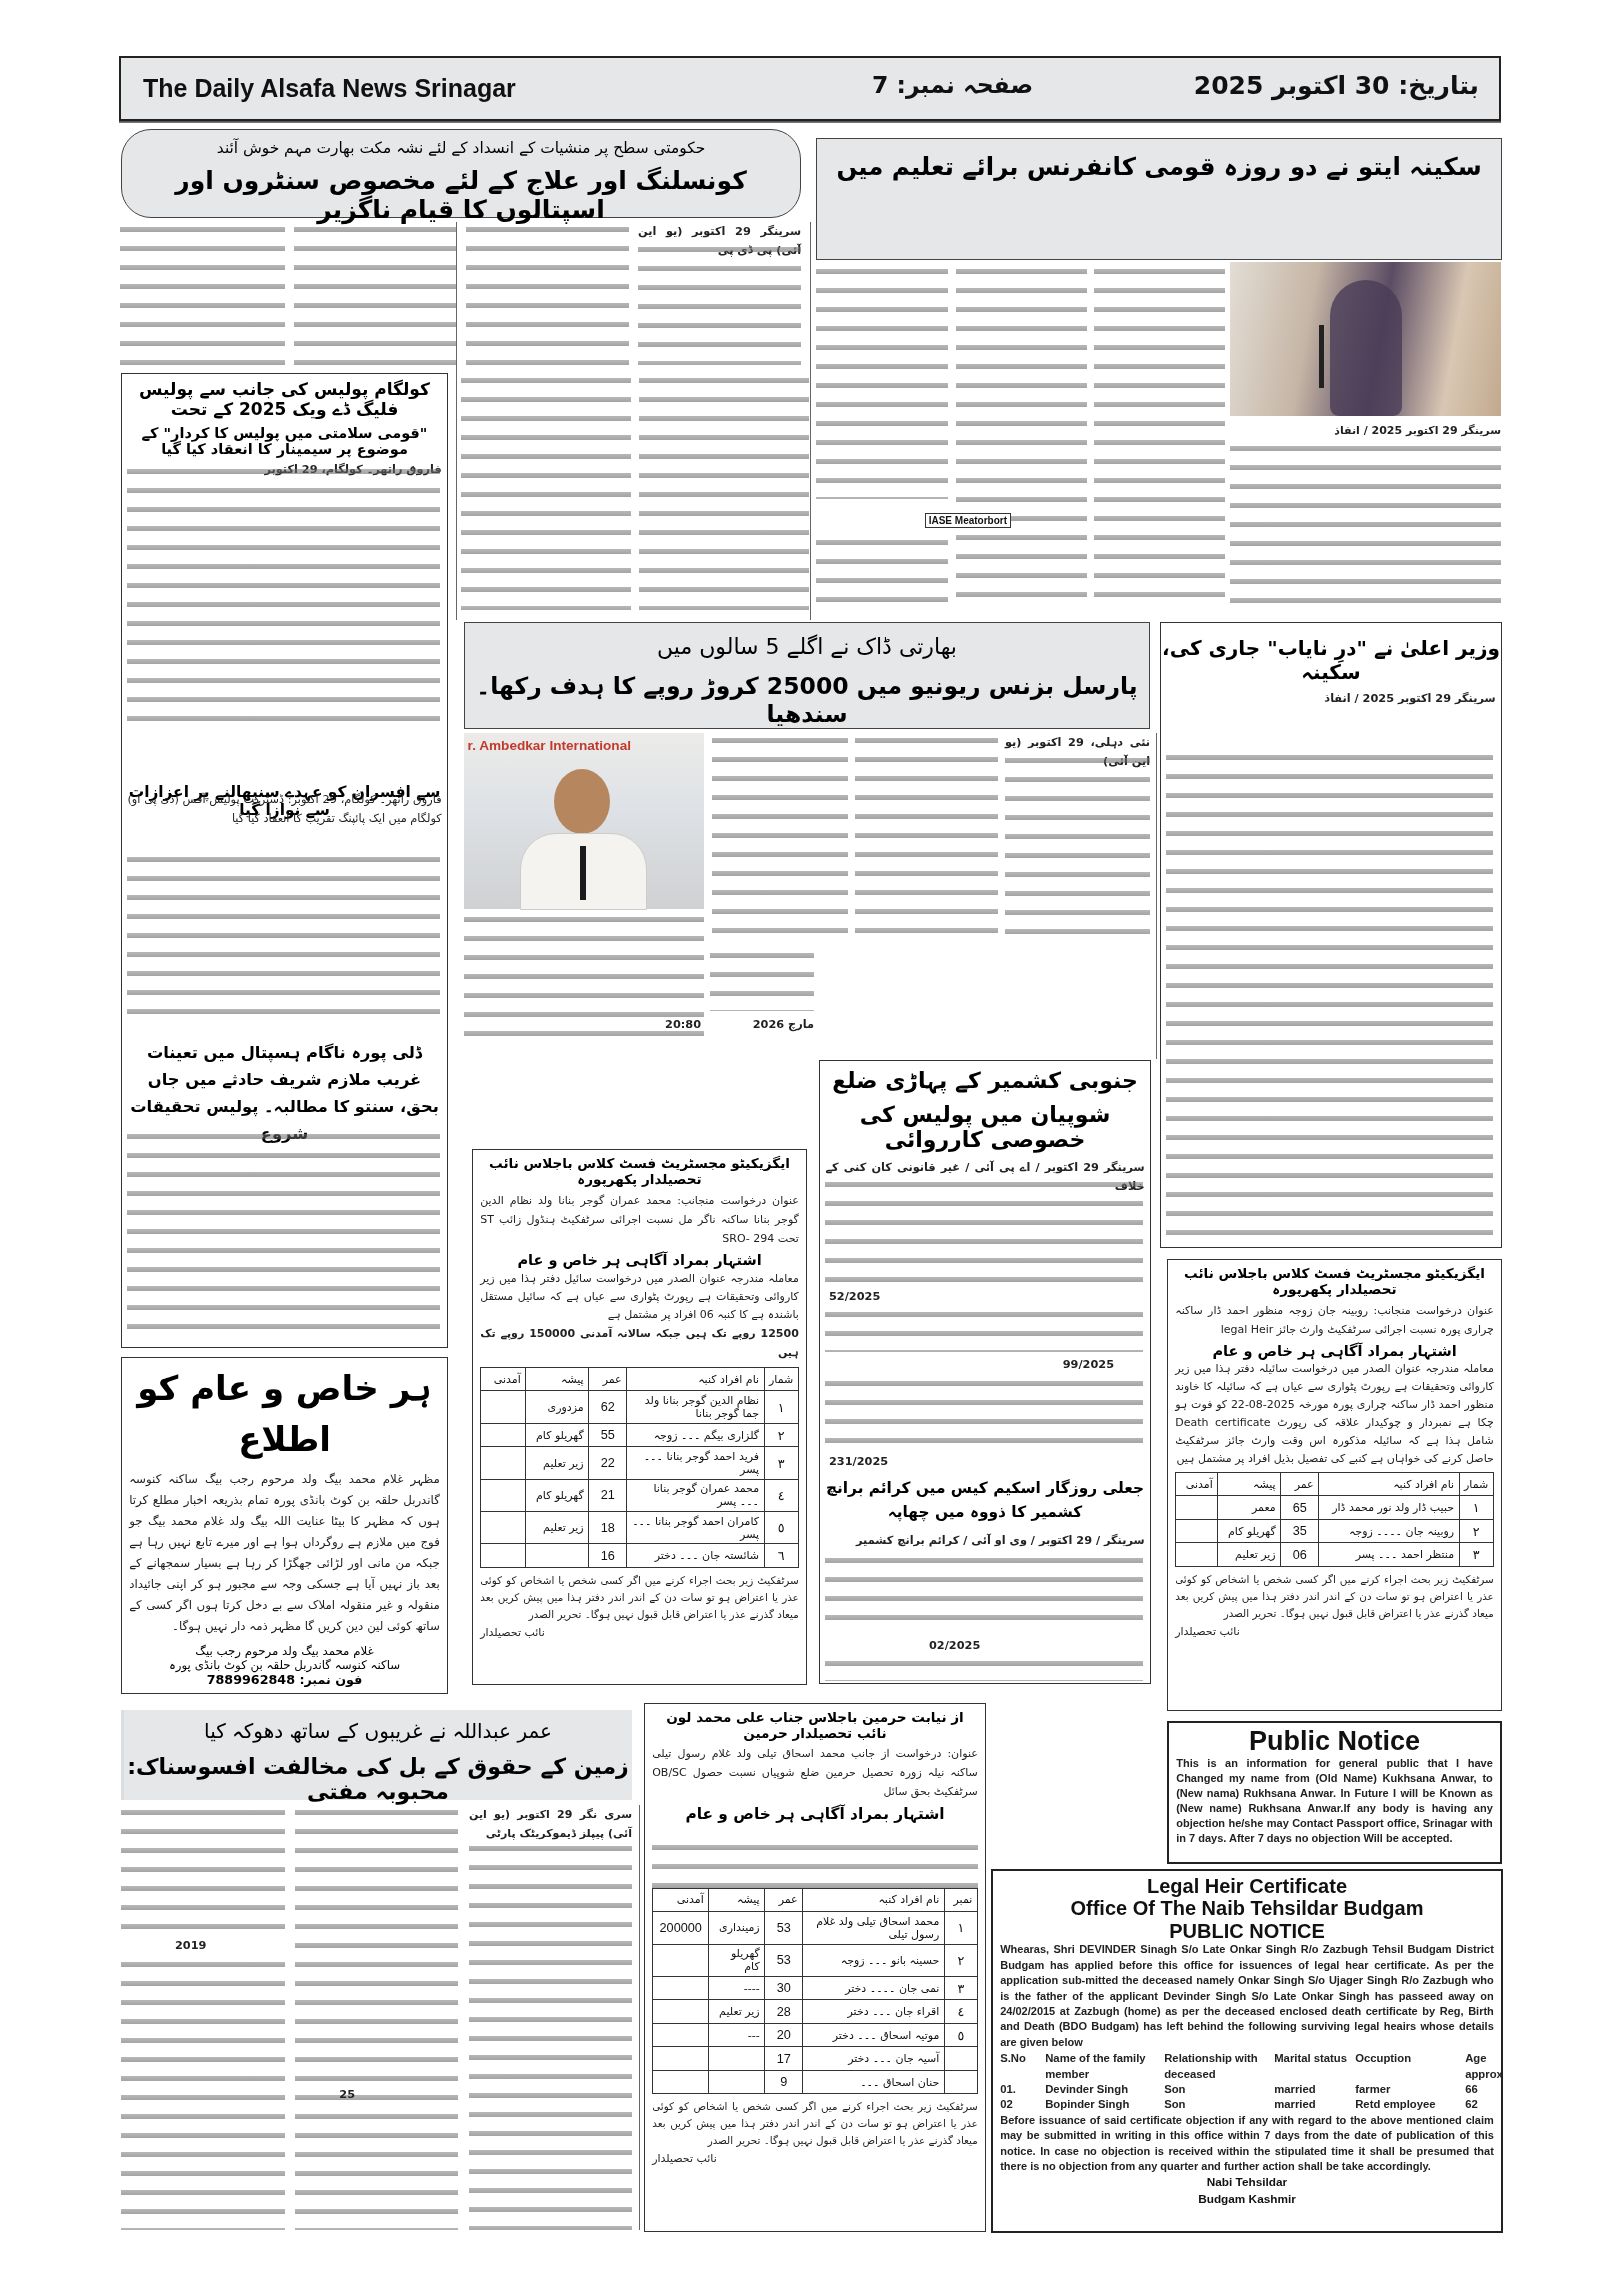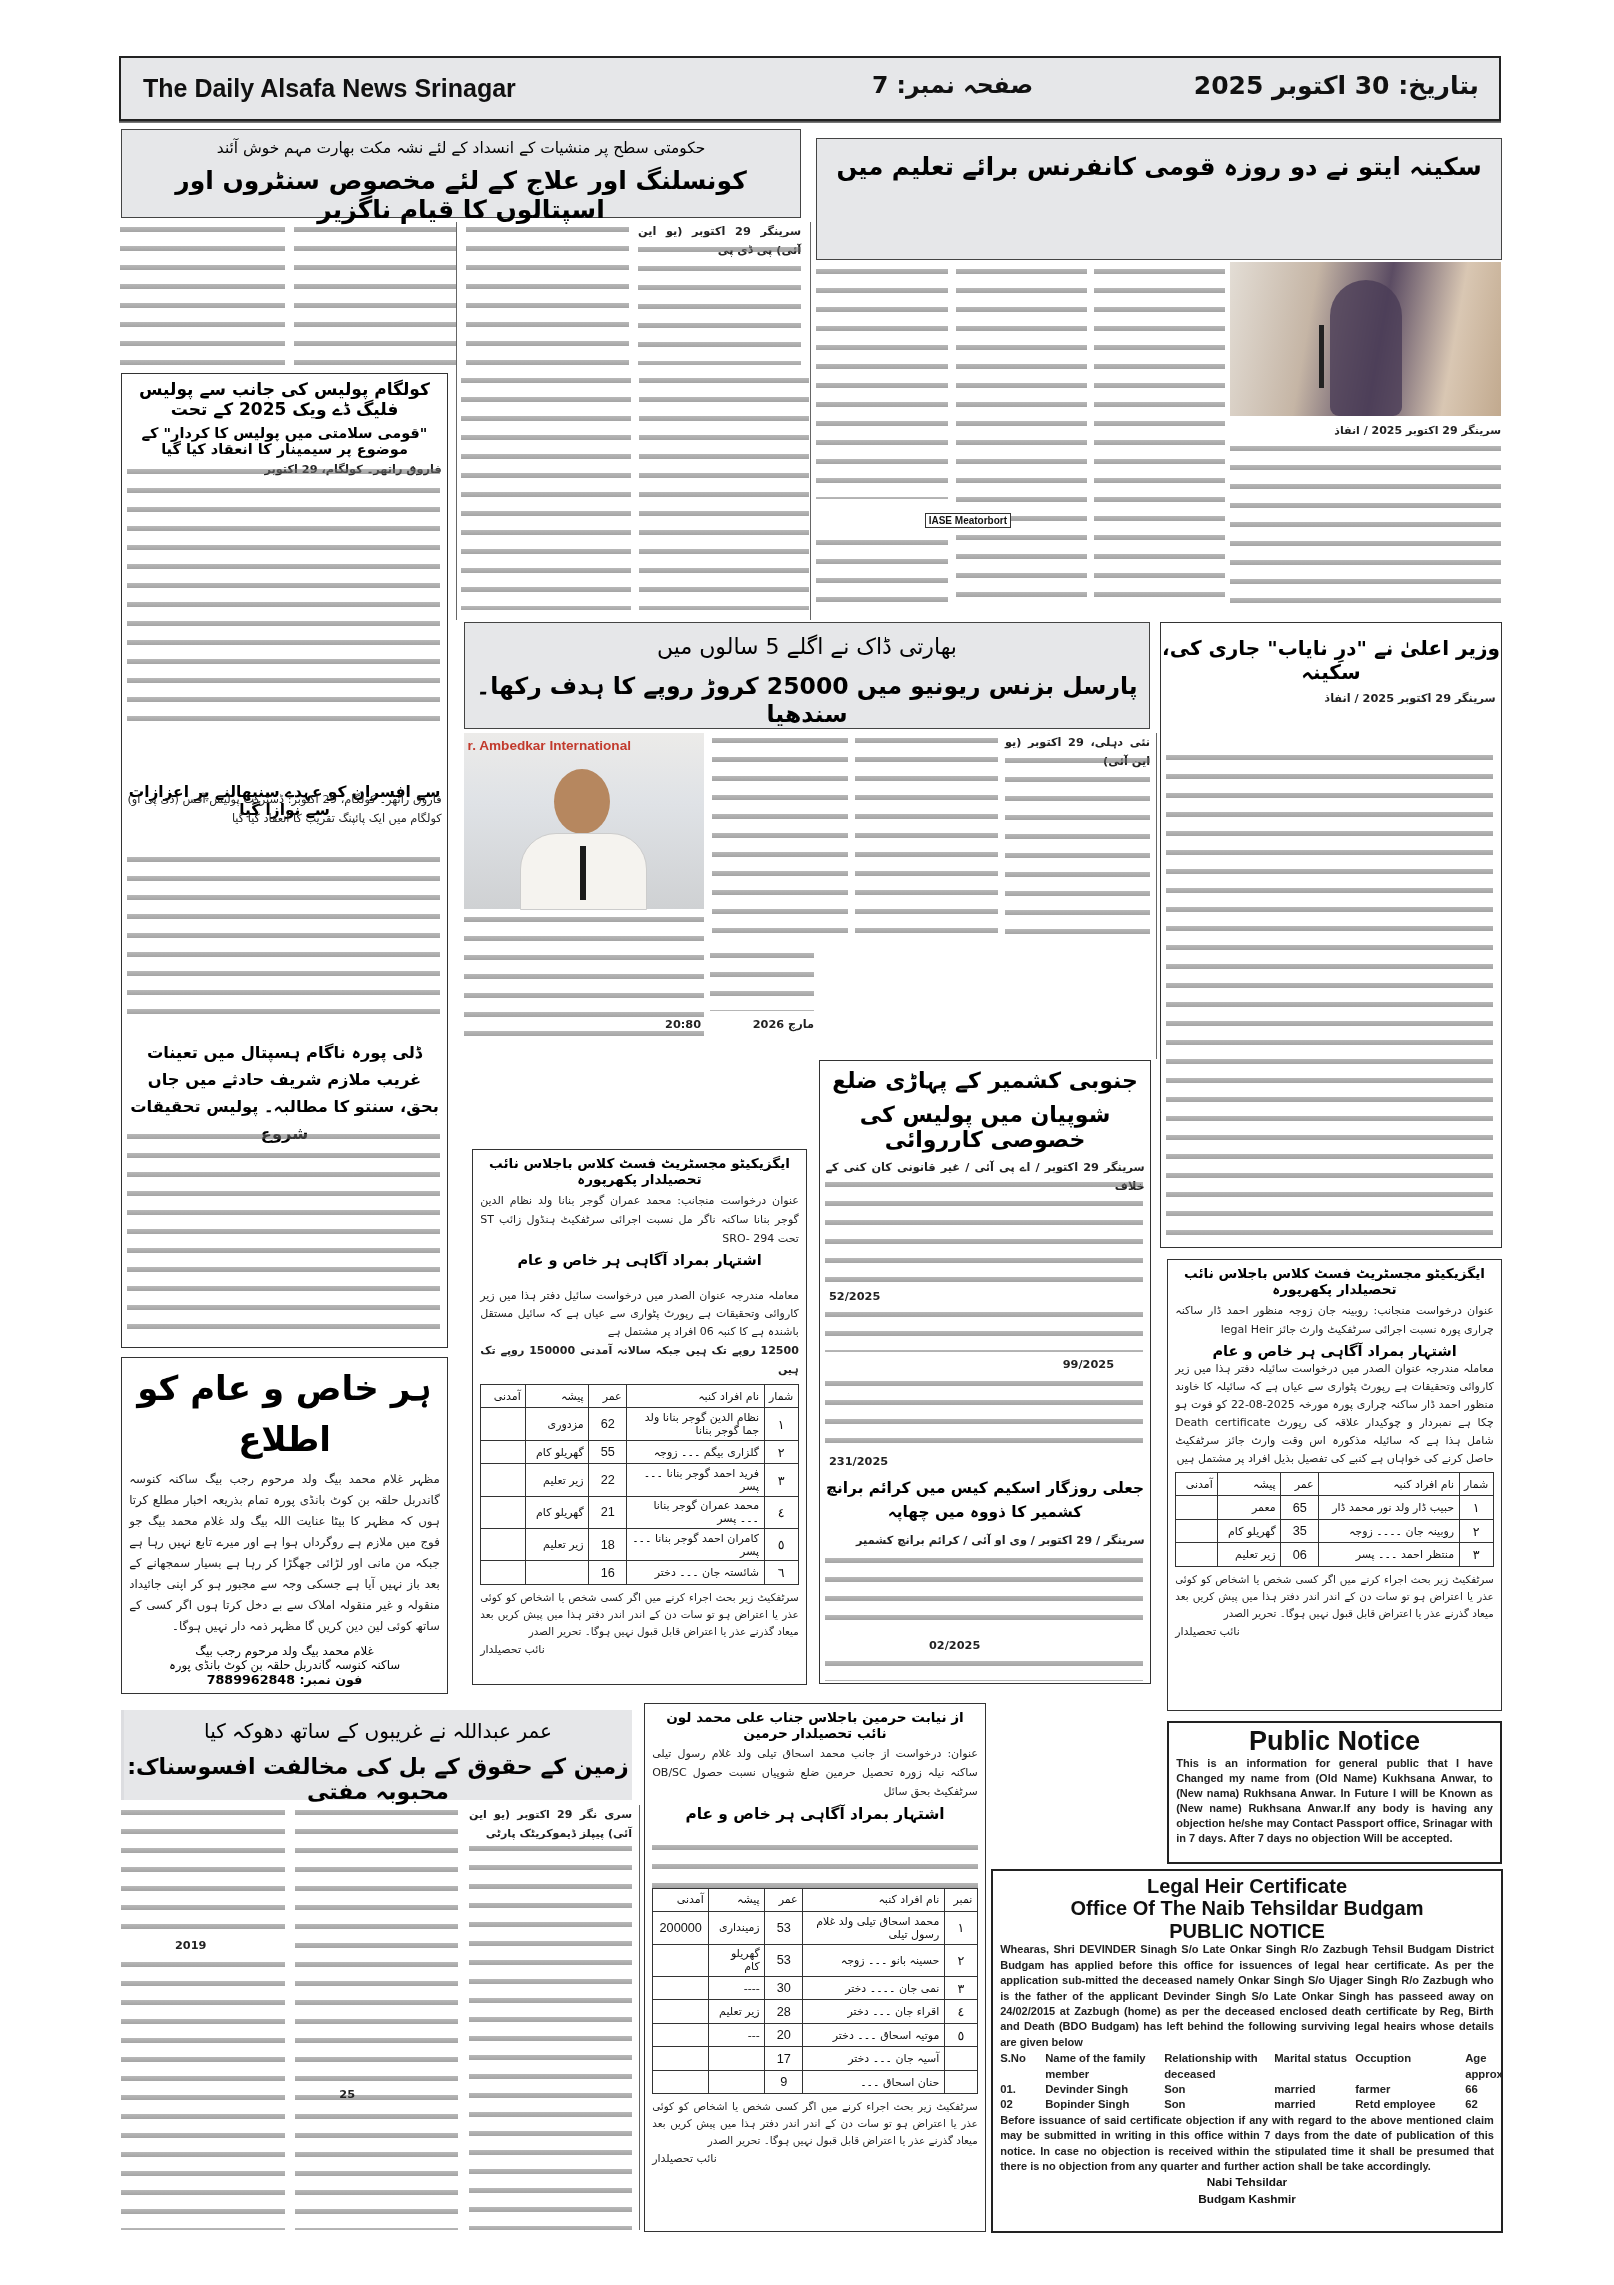--- a/index.html
+++ b/index.html
@@ -35,21 +35,21 @@
 </style>
 </head>
 <body>
 
 <div id="masthead" class="abs">
   <span class="paper">The Daily Alsafa News Srinagar</span>
   <span class="pageno">صفحہ نمبر: 7</span>
   <span class="date">بتاریخ: 30 اکتوبر 2025</span>
 </div>
 
-<div class="abs headbox" style="left:121px; top:129px; width:680px; height:89px;">
+<div class="abs headbox" style="left:121px; top:129px; width:680px; height:89px;border-radius:30px;">
   <div class="headline" style="font-size:15.4px; font-weight:normal; margin-top:9px;">حکومتی سطح پر منشیات کے انسداد کے لئے نشہ مکت بھارت مہم خوش آئند</div>
   <div class="headline" style="font-size:25px; margin-top:9px;">کونسلنگ اور علاج کے لئے مخصوص سنٹروں اور اسپتالوں کا قیام ناگزیر</div>
 </div>
 <div class="abs" style="left:121px; top:222px; width:680px; height:143px;">
   <div class="urdu" style="position:absolute; right:0; top:0; width:163px; font-weight:bold;">سرینگر 29 اکتوبر (یو این آئی) پی ڈی پی</div>
   <div class="lines" style="right:0; top:20px; width:163px; height:123px;"></div>
   <div class="lines" style="right:172px; top:0; width:163px; height:143px;"></div>
   <div class="lines" style="right:344px; top:0; width:163px; height:143px;"></div>
   <div class="lines" style="right:516px; top:0; width:165px; height:143px;"></div>
 </div>
@@ -132,21 +132,21 @@
   <div class="urdu" style="position:absolute; top:470px; left:5.4px; right:5.4px; font-weight:bold;">سرینگر / 29 اکتوبر / وی او آئی / کرائم برانچ کشمیر</div>
   <div class="lines" style="left:5.4px; top:492px; width:318px; height:81px;"></div>
   <div class="urdu" style="position:absolute; left:109px; top:575px; font-weight:bold;">02/2025</div>
   <div class="lines" style="left:5.4px; top:595px; width:318px; height:25px;"></div>
 </div>
 
 <div class="abs box" style="left:472px; top:1149px; width:335px; height:536px; padding:5.4px 7.2px;">
   <div class="headline" style="font-size:13.6px;">ایگزیکیٹو مجسٹریٹ فسٹ کلاس باجلاس نائب تحصیلدار پکھرپورہ</div>
   <div class="urdu" style="font-size:11px; margin-top:3.6px;">عنوان درخواست منجانب: محمد عمران گوجر بنانا ولد نظام الدین گوجر بنانا ساکنہ ناگر مل نسبت اجرائی سرٹفکیٹ ہنڈول زائب ST تحت SRO- 294</div>
   <div class="headline" style="font-size:14.5px; margin-top:3.6px;">اشتہار بمراد آگاہی ہر خاص و عام</div>
-  <div class="urdu" style="font-size:11px; margin-top:19px; line-height:18px;">معاملہ مندرجہ عنوان الصدر میں درخواست سائیل دفتر ہذا میں زیر کاروائی وتحقیقات ہے رپورٹ پٹواری سے عیاں ہے کہ سائیل مستقل باشندہ ہے کا کنبہ 06 افراد پر مشتمل ہے</div>
+  <div class="urdu" style="font-size:11px; margin-top:2px; line-height:18px;">معاملہ مندرجہ عنوان الصدر میں درخواست سائیل دفتر ہذا میں زیر کاروائی وتحقیقات ہے رپورٹ پٹواری سے عیاں ہے کہ سائیل مستقل باشندہ ہے کا کنبہ 06 افراد پر مشتمل ہے</div>
   <div class="urdu" style="font-size:11px; font-weight:bold;">12500 روپے تک ہیں جبکہ سالانہ آمدنی 150000 روپے تک ہیں</div>
   <table class="urtab" style="margin-top:5.4px;">
     <tbody>
         <tr>
       <th style="width:31px;">شمار</th>
       <th>نام افراد کنبہ</th>
       <th style="width:38px;">عمر</th>
       <th style="width:63px;">پیشہ</th>
       <th style="width:45px;">آمدنی</th>
     </tr>

